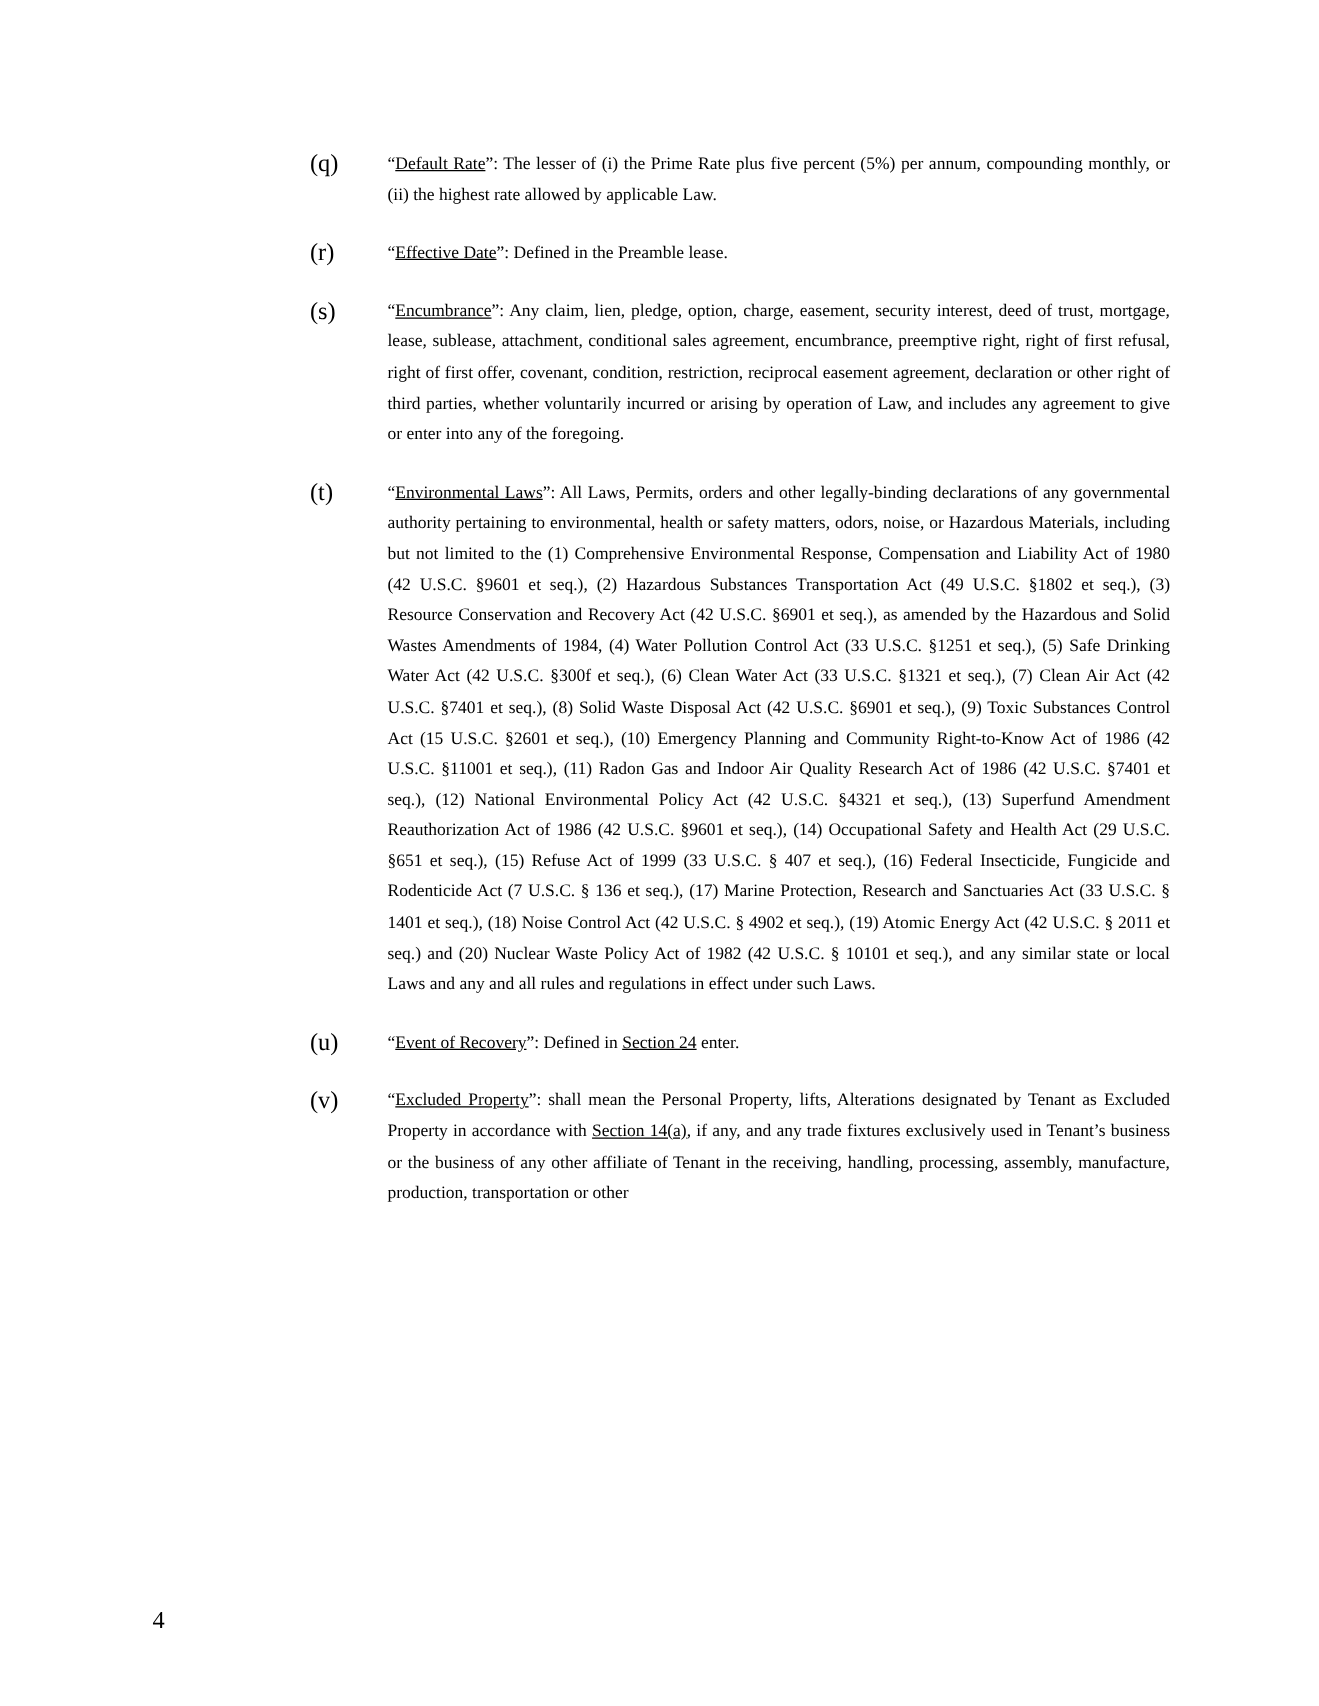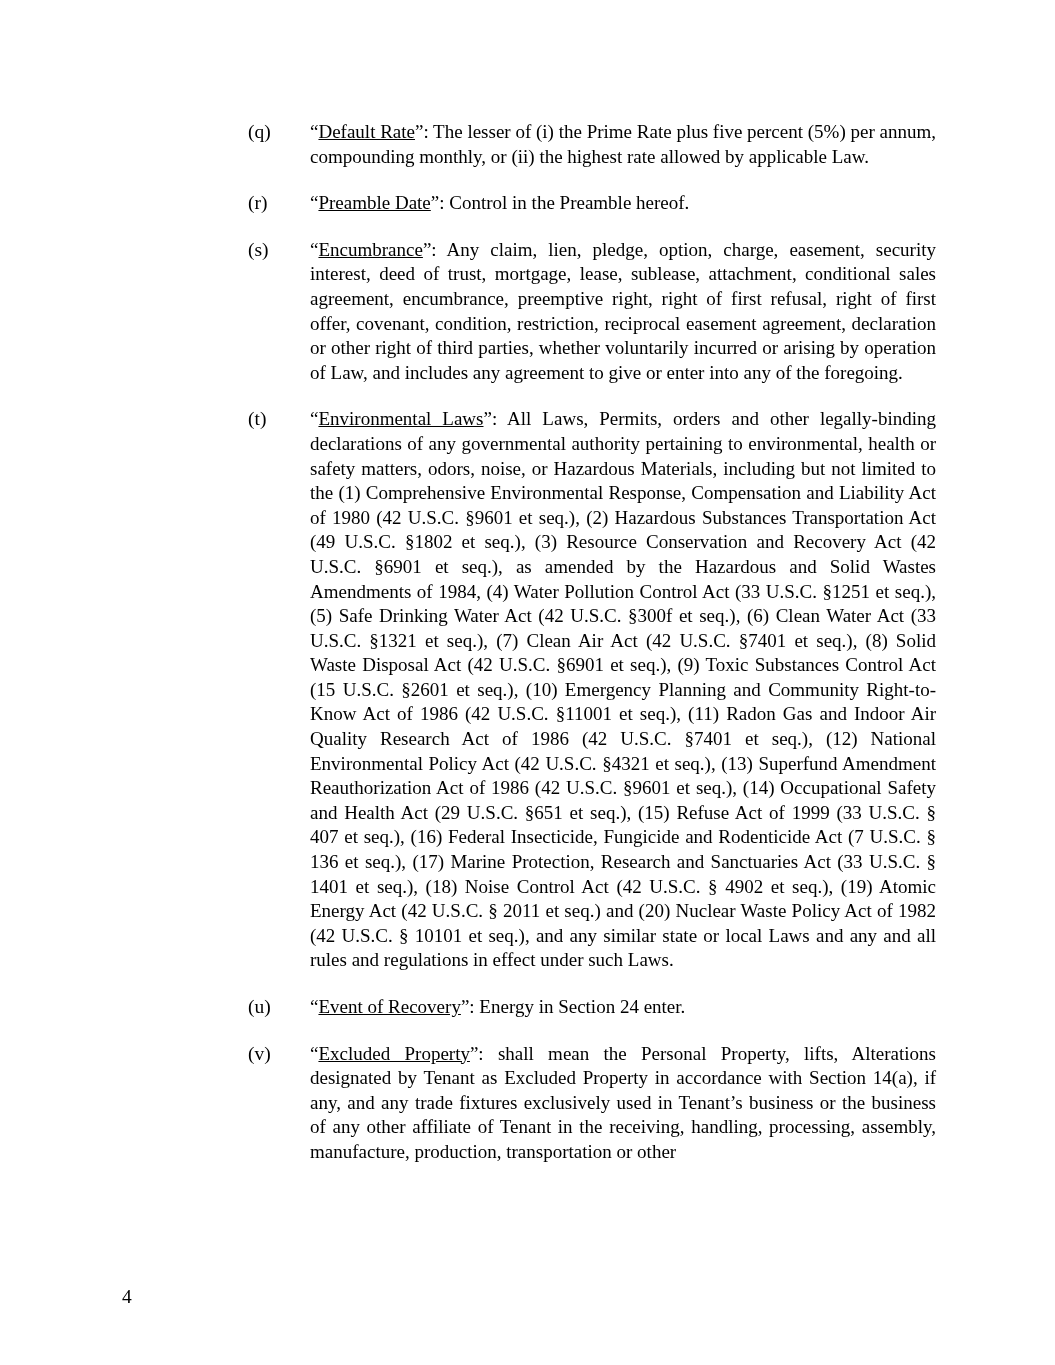--- a/index.html
+++ b/index.html
@@ -29,30 +29,31 @@
     margin-bottom: 22px;
   }
   .marker {
     width: 62px;
     flex: 0 0 62px;
     font-size: 19.5px;
     line-height: 24.6px;
   }
   .body {
     flex: 1 1 auto;
-    font-size: 19px;
+    font-size: 14px;
     line-height: 24.6px;
     text-align: justify;
     text-justify: inter-word;
     hyphens: none;
   }
   .term {
     text-decoration: underline;
   }
   .ref {
+    text-decoration: underline;
   }
   .pagenum {
     position: absolute;
     left: 122px;
     top: 1286px;
     font-size: 19.5px;
     font-family: "Liberation Serif", serif;
   }
 </style>
 </head>
@@ -61,36 +62,36 @@
 <div class="page">
   <div class="content">
 
     <div class="clause">
       <div class="marker">(q)</div>
       <div class="body"><span>“</span><span class="term">Default Rate</span><span>”:  The lesser of (i) the Prime Rate plus five percent (5%) per annum, compounding monthly, or (ii) the highest rate allowed by applicable Law.</span></div>
     </div>
 
     <div class="clause">
       <div class="marker">(r)</div>
-      <div class="body"><span>“</span><span class="term">Preamble Date</span><span>”:  Control in the Preamble hereof.</span></div>
+      <div class="body"><span>“</span><span class="term">Effective Date</span><span>”:  Defined in the Preamble lease.</span></div>
     </div>
 
     <div class="clause">
       <div class="marker">(s)</div>
       <div class="body"><span>“</span><span class="term">Encumbrance</span><span>”:   Any claim, lien, pledge, option, charge, easement, security interest, deed of trust, mortgage, lease, sublease, attachment, conditional sales agreement, encumbrance, preemptive right, right of first refusal, right of first offer, covenant, condition, restriction, reciprocal easement agreement, declaration or other right of third parties, whether voluntarily incurred or arising by operation of Law, and includes any agreement to give or enter into any of the foregoing.</span></div>
     </div>
 
     <div class="clause">
       <div class="marker">(t)</div>
       <div class="body"><span>“</span><span class="term">Environmental Laws</span><span>”:  All Laws, Permits, orders and other legally-binding declarations of any governmental authority pertaining to environmental, health or safety matters, odors, noise, or Hazardous Materials, including but not limited to the (1) Comprehensive Environmental Response, Compensation and Liability Act of 1980 (42 U.S.C. §9601 et seq.), (2)  Hazardous Substances Transportation Act (49 U.S.C. §1802 et seq.), (3) Resource Conservation and Recovery Act (42 U.S.C. §6901 et seq.), as amended by the Hazardous and Solid Wastes Amendments of 1984, (4) Water Pollution Control Act (33 U.S.C. §1251 et seq.), (5) Safe Drinking Water Act (42 U.S.C. §300f et seq.), (6) Clean Water Act (33 U.S.C. §1321 et seq.), (7) Clean Air Act (42 U.S.C. §7401 et seq.), (8) Solid Waste Disposal Act (42 U.S.C. §6901 et seq.), (9) Toxic Substances Control Act (15 U.S.C. §2601 et seq.), (10) Emergency Planning and Community Right-to-Know Act of 1986 (42 U.S.C. §11001 et seq.), (11) Radon Gas and Indoor Air Quality Research Act of 1986 (42 U.S.C. §7401 et seq.), (12) National Environmental Policy Act (42 U.S.C. §4321 et seq.), (13) Superfund Amendment Reauthorization Act of 1986 (42 U.S.C. §9601 et seq.), (14) Occupational Safety and Health Act (29 U.S.C. §651 et seq.), (15) Refuse Act of 1999 (33 U.S.C. § 407 et seq.), (16) Federal Insecticide, Fungicide and Rodenticide Act (7 U.S.C. § 136 et seq.), (17) Marine Protection, Research and Sanctuaries Act (33 U.S.C. § 1401 et seq.), (18) Noise Control Act (42 U.S.C. §  4902 et seq.), (19) Atomic Energy Act (42 U.S.C. §  2011 et seq.) and (20) Nuclear Waste Policy Act of 1982 (42 U.S.C. § 10101 et seq.), and any similar state or local Laws and any and all rules and regulations in effect under such Laws.</span></div>
     </div>
 
     <div class="clause">
       <div class="marker">(u)</div>
-      <div class="body"><span>“</span><span class="term">Event of Recovery</span><span>”:  Energy in </span><span class="ref">Section 24</span><span> enter.</span></div>
+      <div class="body"><span>“</span><span class="term">Event of Recovery</span><span>”:  Defined in </span><span class="ref">Section 24</span><span> enter.</span></div>
     </div>
 
     <div class="clause">
       <div class="marker">(v)</div>
       <div class="body"><span>“</span><span class="term">Excluded Property</span><span>”: shall mean the Personal Property, lifts, Alterations designated by Tenant as Excluded Property in accordance with </span><span class="ref">Section 14(a)</span><span>, if any, and any trade fixtures exclusively used in Tenant’s business or the business of any other affiliate of Tenant in the receiving, handling, processing, assembly, manufacture, production, transportation or other</span></div>
     </div>
 
   </div>
 
   <div class="pagenum">4</div>

